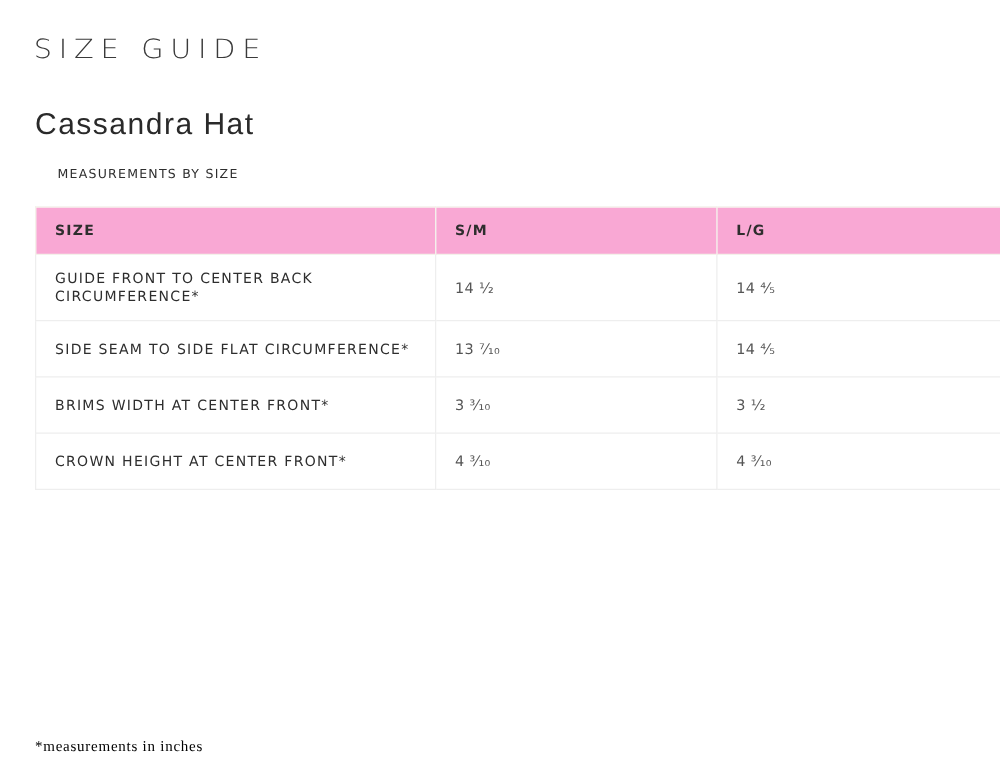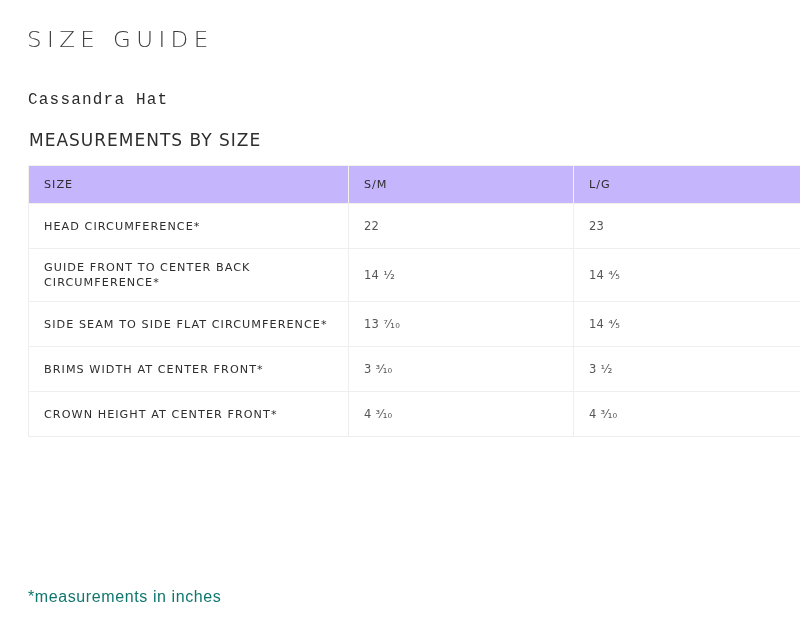--- a/index.html
+++ b/index.html
@@ -26,32 +26,32 @@
       color: #3a3a3a;
       -webkit-text-stroke: 0;
       line-height: 28px;
       transform: scaleY(0.92);
       transform-origin: left top;
     }
     .product-name {
       position: absolute;
       left: 28px;
       top: 87px;
-      font-family: Liberation Mono, monospace;
-      font-size: 16px;
+      font-family: Liberation Sans, sans-serif;
+      font-size: 24px;
       letter-spacing: 1.2px;
       color: #2a2a2a;
       line-height: 26px;
     }
     .section-label {
       position: absolute;
-      left: 29px;
+      left: 46px;
       top: 132px;
       font-family: "DejaVu Sans", sans-serif;
-      font-size: 17px;
+      font-size: 10px;
       letter-spacing: 1px;
       color: #2e2e2e;
       line-height: 16px;
     }
     table.size-table {
       position: absolute;
       left: 28px;
       top: 165px;
       width: 772px;
       border-collapse: collapse;
@@ -59,25 +59,25 @@
     }
     table.size-table th,
     table.size-table td {
       border: 1px solid #eeeeee;
       padding: 0 15px;
       text-align: left;
       vertical-align: middle;
       font-family: "DejaVu Sans", sans-serif;
     }
     table.size-table thead th {
-      background: #c4b5fd;
+      background: #f9a8d4;
       border-color: #f4f1ea;
       height: 37px;
       font-size: 11.2px;
-      font-weight: normal;
+      font-weight: bold;
       letter-spacing: 1px;
       color: #2e2e2e;
     }
     table.size-table col.c-label { width: 320px; }
     table.size-table col.c-sm { width: 225px; }
     table.size-table col.c-lg { width: 227px; }
     table.size-table tbody td {
       height: 44px;
     }
     table.size-table tbody tr.tall td {
@@ -91,24 +91,24 @@
     }
     td.val {
       font-size: 11.5px;
       color: #555555;
       letter-spacing: 0.3px;
     }
     .footnote {
       position: absolute;
       left: 28px;
       top: 589px;
-      font-family: Liberation Sans, sans-serif;
-      font-size: 16px;
+      font-family: Liberation Serif, serif;
+      font-size: 12px;
       letter-spacing: 0.6px;
-      color: #0f766e;
+      color: #000000;
       line-height: 16px;
     }
   </style>
 </head>
 <body>
 
 <div class="page-title">SIZE GUIDE</div>
 <div class="product-name">Cassandra Hat</div>
 <div class="section-label">MEASUREMENTS BY SIZE</div>
 
@@ -119,25 +119,20 @@
     <col class="c-lg">
   </colgroup>
   <thead>
     <tr>
       <th>SIZE</th>
       <th>S/M</th>
       <th>L/G</th>
     </tr>
   </thead>
   <tbody>
-    <tr>
-      <td class="row-label">HEAD CIRCUMFERENCE*</td>
-      <td class="val">22</td>
-      <td class="val">23</td>
-    </tr>
     <tr class="tall">
       <td class="row-label">GUIDE FRONT TO CENTER BACK CIRCUMFERENCE*</td>
       <td class="val">14 ¹⁄₂</td>
       <td class="val">14 ⁴⁄₅</td>
     </tr>
     <tr>
       <td class="row-label">SIDE SEAM TO SIDE FLAT CIRCUMFERENCE*</td>
       <td class="val">13 ⁷⁄₁₀</td>
       <td class="val">14 ⁴⁄₅</td>
     </tr>

